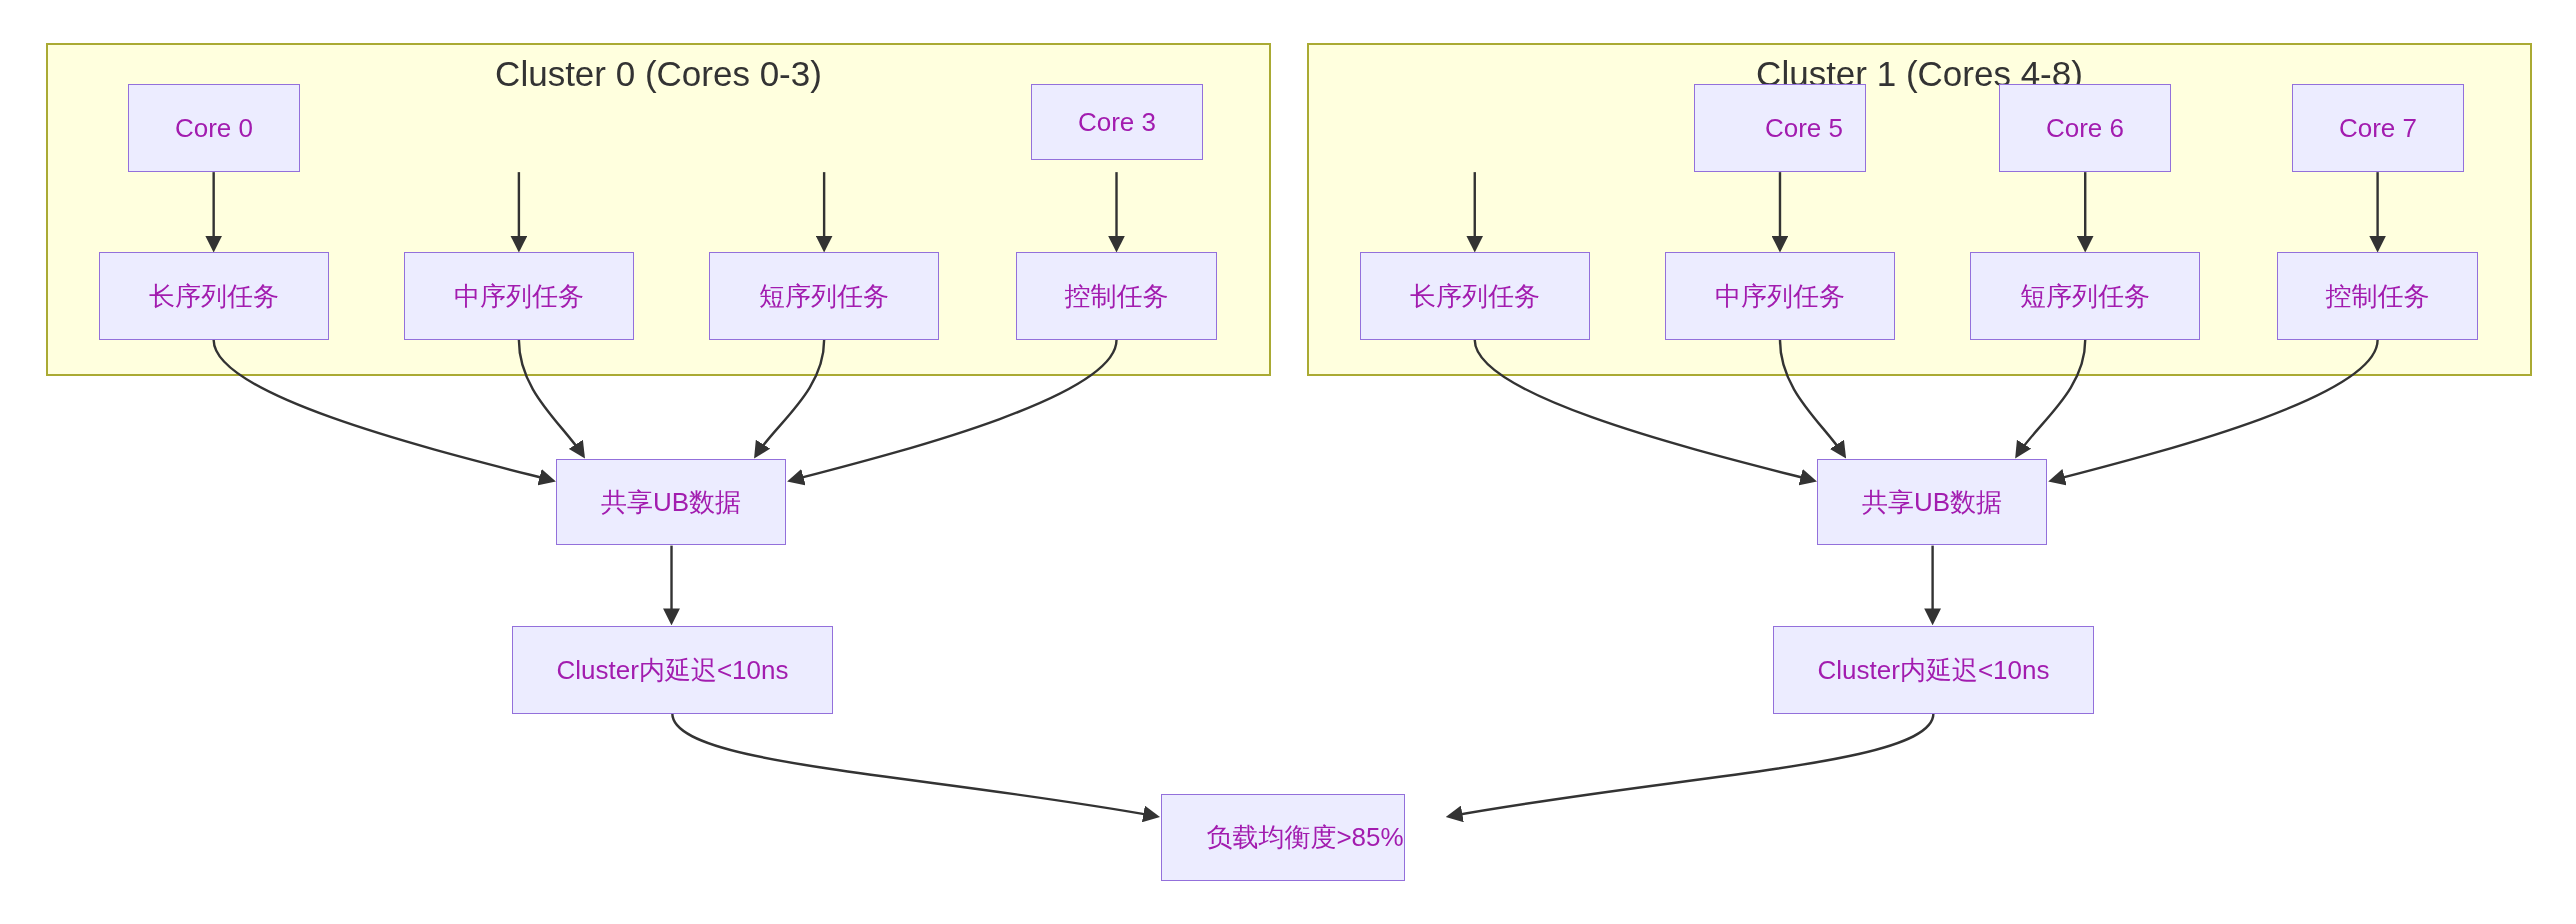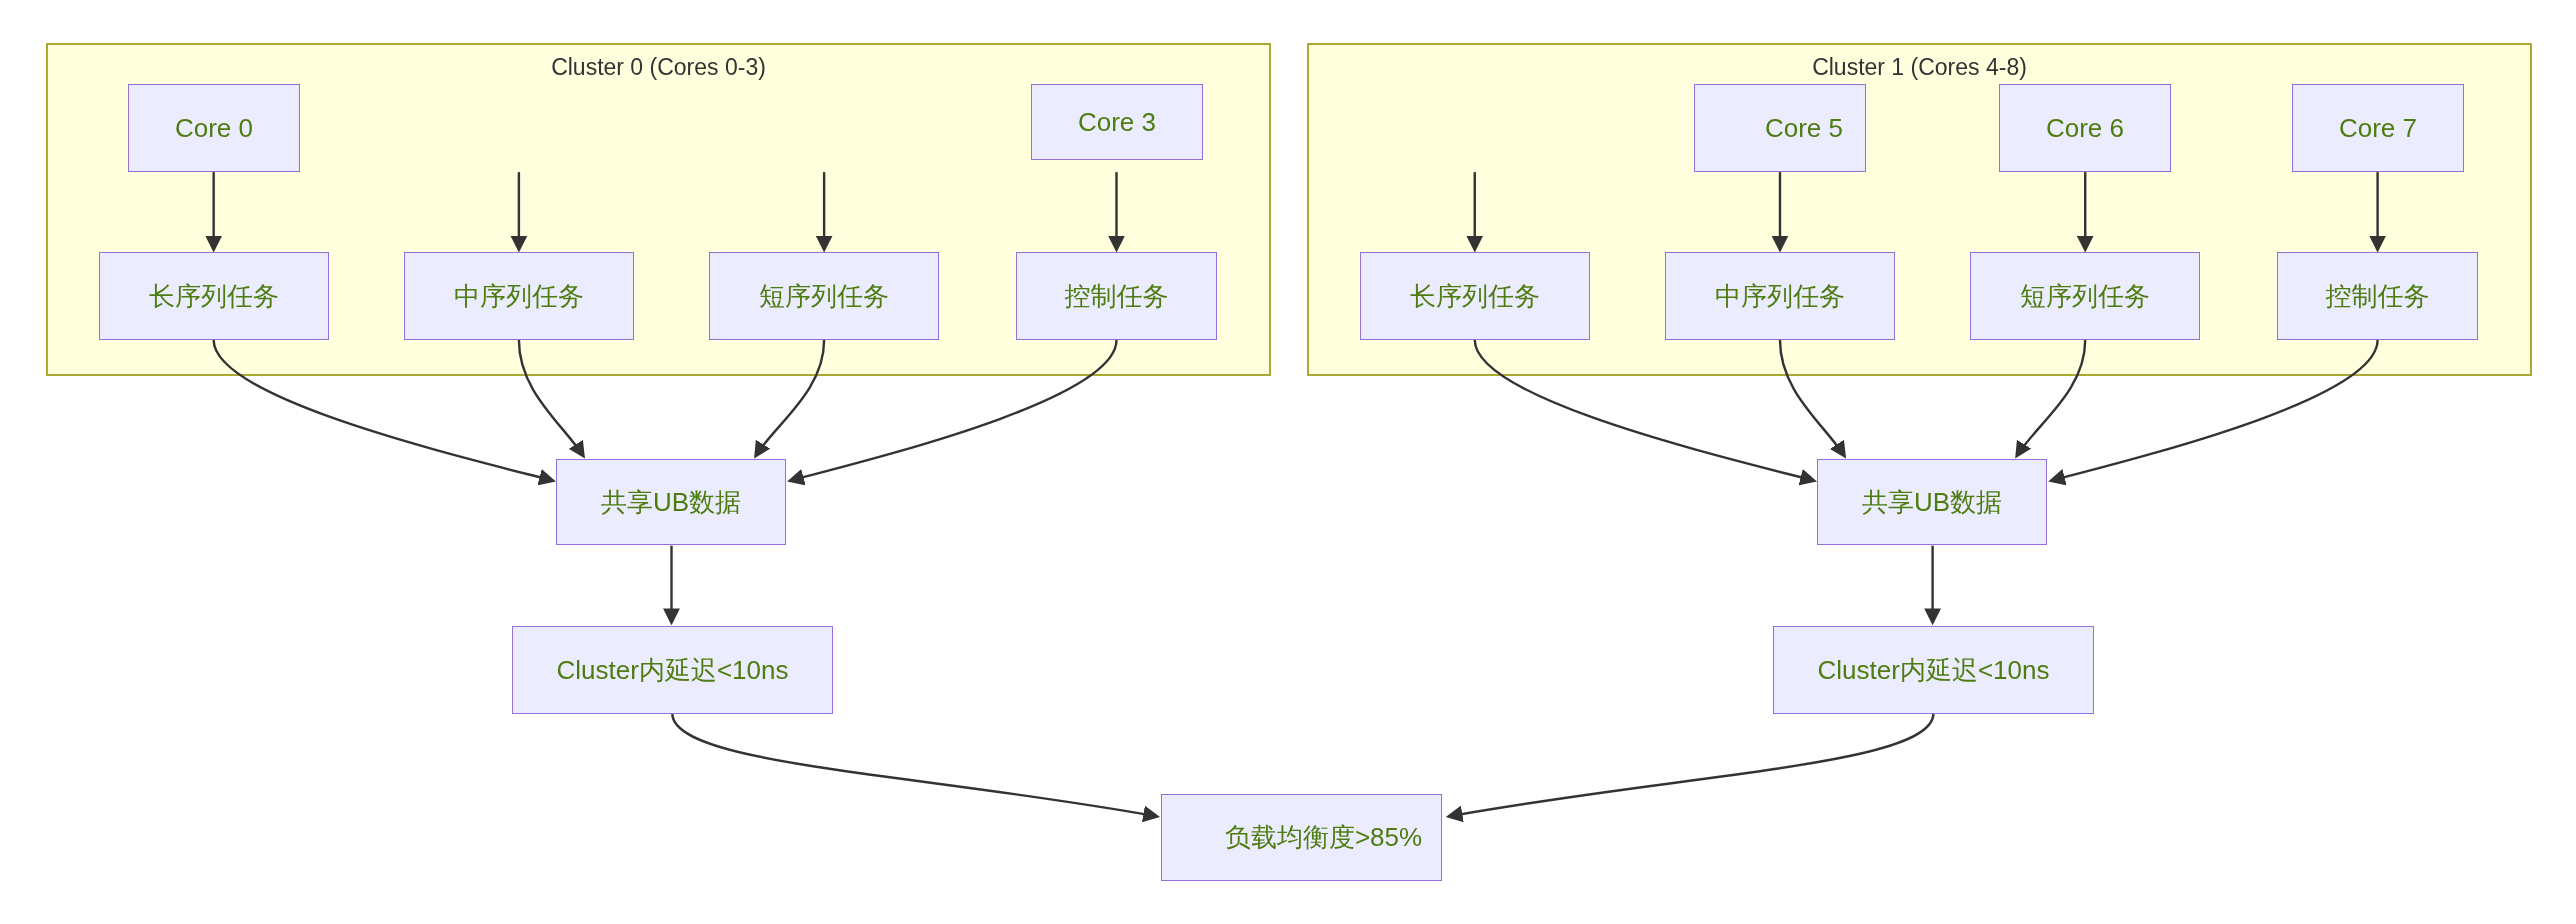--- a/index.html
+++ b/index.html
@@ -6,27 +6,27 @@
   .canvas{
     position:relative;width:2576px;height:925px;
     font-family:"Liberation Sans","DejaVu Sans",sans-serif;
     color:#333333;background:#ffffff;overflow:hidden;
   }
   .cluster{
     position:absolute;background:#ffffde;border:2.4px solid #aaaa33;
     box-sizing:border-box;z-index:0;
   }
   .cluster-title{
-    margin-top:8.8px;text-align:center;font-size:23px;color:#333333;
+    margin-top:8.8px;text-align:center;font-size:35px;color:#333333;
   }
   svg.edges{position:absolute;left:0;top:0;z-index:1;}
   .node{
     position:absolute;display:flex;align-items:center;justify-content:center;
     background:#ECECFF;border:1.6px solid #9370DB;box-sizing:border-box;
-    font-size:26px;color:#4d7c0f;text-align:center;z-index:2;white-space:nowrap;
+    font-size:26px;color:#a21caf;text-align:center;z-index:2;white-space:nowrap;
   }
 </style>
 </head>
 <body>
 
 <div class="canvas">
 
   <div class="cluster" style="left:46px;top:43px;width:1225px;height:333px;">
     <div class="cluster-title">Cluster 0 (Cores 0-3)</div>
   </div>
@@ -87,16 +87,16 @@
   <div class="node" style="left:1665px;top:252px;width:230px;height:88px;">中序列任务</div>
   <div class="node" style="left:1970px;top:252px;width:230px;height:88px;">短序列任务</div>
   <div class="node" style="left:2277px;top:252px;width:201px;height:88px;">控制任务</div>
 
   <div class="node" style="left:556px;top:459px;width:230px;height:86px;">共享UB数据</div>
   <div class="node" style="left:1817px;top:459px;width:230px;height:86px;">共享UB数据</div>
 
   <div class="node" style="left:512px;top:626px;width:321px;height:88px;">Cluster内延迟&lt;10ns</div>
   <div class="node" style="left:1773px;top:626px;width:321px;height:88px;">Cluster内延迟&lt;10ns</div>
 
-  <div class="node" style="left:1161px;top:794px;width:281px;height:87px;padding-left:44px;">负载均衡度&gt;85%</div>
+  <div class="node" style="left:1161px;top:794px;width:244px;height:87px;padding-left:44px;">负载均衡度&gt;85%</div>
 
 </div>
 
 
 </body></html>

